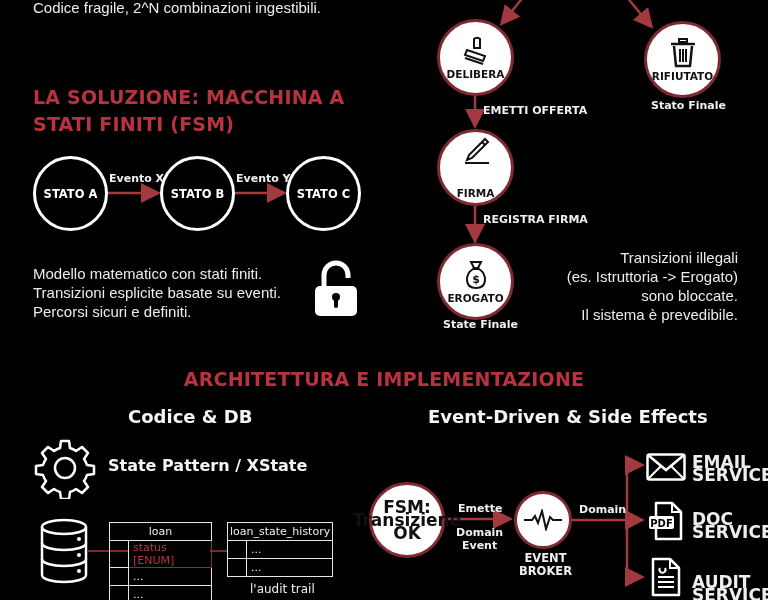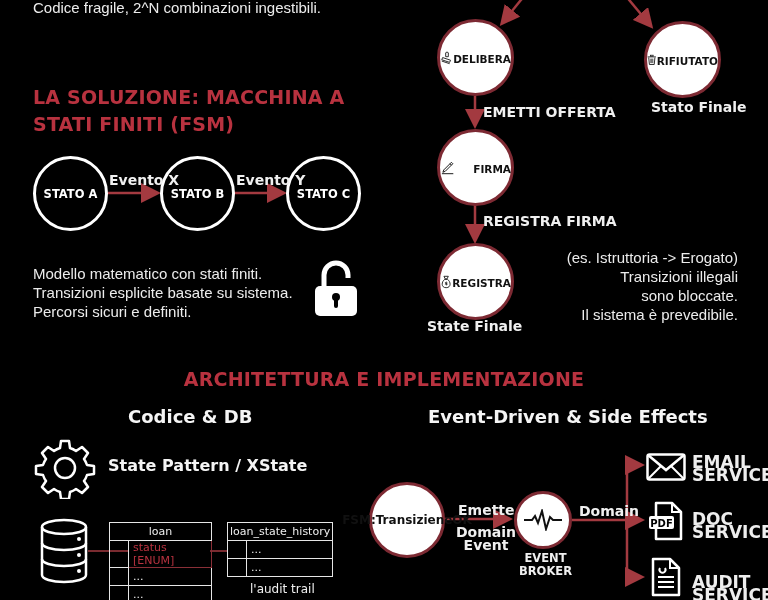--- a/index.html
+++ b/index.html
@@ -16,26 +16,26 @@
     font-family: "DejaVu Sans", sans-serif;
   }
   .circle-white-outline {
     position: absolute; border: 3px solid #fff; border-radius: 50%;
     box-sizing: border-box; display: flex; align-items: center; justify-content: center;
     font-weight: bold; font-size: 11.5px; color: #fff; text-align: center;
     font-family: "DejaVu Sans", sans-serif;
   }
   .circle-filled {
     position: absolute; background: #fff; border: 3px solid #7d2a33; border-radius: 50%;
-    box-sizing: border-box; display: flex; flex-direction: row; align-items: center;
+    box-sizing: border-box; display: flex; flex-direction: column; align-items: center;
     justify-content: center; color: #111; font-weight: bold;
     font-family: "DejaVu Sans", sans-serif; text-align: center;
   }
   .circle-filled .lbl { font-size: 10.5px; margin-top: 2px; }
-  .small-label { font-size: 14px; font-weight: bold; color: #f0f0f0; font-family: "DejaVu Sans", sans-serif; }
+  .small-label { font-size: 11px; font-weight: bold; color: #f0f0f0; font-family: "DejaVu Sans", sans-serif; }
   .subhead { font-size: 18px; font-weight: bold; color: #f5f5f5; font-family: "DejaVu Sans", sans-serif; }
   svg { position: absolute; left: 0; top: 0; }
   table.db { border-collapse: collapse; position: absolute; }
   table.db td { border: 1.5px solid #e6e6e6; font-size: 11px; color: #eee; height: 17px; padding: 0 4px; font-family: "DejaVu Sans", sans-serif; }
   .svc-label { font-size: 17px; font-weight: bold; line-height: 13px; color: #eee; font-family: "DejaVu Sans", sans-serif; }
 </style>
 </head>
 <body>
 
 <svg width="768" height="600">
@@ -82,21 +82,21 @@
   <span>STATO B</span>
 </div>
 <div class="circle-white-outline" style="left:286px; top:156px; width:75px; height:75px;">
   <span>STATO C</span>
 </div>
 <div class="abs small-label" style="left:109px; top:172px;">Evento X</div>
 <div class="abs small-label" style="left:236px; top:172px;">Evento Y</div>
 
 <div class="abs txt body-text" style="left:33px; top:264px;">
   <div>Modello matematico con stati finiti.</div>
-  <div>Transizioni esplicite basate su sistema.</div>
+  <div>Transizioni esplicite basate su eventi.</div>
   <div>Percorsi sicuri e definiti.</div>
 </div>
 
 <svg class="abs" style="left:313px; top:260px;" width="46" height="58" viewBox="0 0 46 58">
   <path d="M11 27 V15 a12 12 0 0 1 24 0 V18" fill="none" stroke="#fff" stroke-width="5"></path>
   <rect x="2" y="26" width="42" height="30" rx="5" fill="#fff"></rect>
   <circle cx="23" cy="37" r="4" fill="#000"></circle>
   <rect x="21" y="38" width="4" height="10" rx="2" fill="#000"></rect>
 </svg>
 
@@ -134,27 +134,27 @@
 </div>
 
 <div class="abs small-label" style="left:483px; top:213px;">REGISTRA FIRMA</div>
 
 <div class="circle-filled" style="left:437px; top:243px; width:77px; height:77px;">
   <svg style="position:relative;" width="28" height="30" viewBox="0 0 28 30">
     <path d="M9 2 h10 l-3 6 h-4 z" fill="none" stroke="#111" stroke-width="2"></path>
     <path d="M11 9 C3 14 2 28 14 28 C26 28 25 14 17 9 z" fill="none" stroke="#111" stroke-width="2"></path>
     <text x="14" y="23" font-size="11" font-weight="bold" text-anchor="middle" fill="#111" font-family="DejaVu Sans, sans-serif">$</text>
   </svg>
-  <span class="lbl">REGISTRA</span>
-</div>
-<div class="abs small-label" style="left:427px; top:318px;">State Finale</div>
+  <span class="lbl">EROGATO</span>
+</div>
+<div class="abs small-label" style="left:443px; top:318px;">State Finale</div>
 
 <div class="abs txt body-text" style="right:30px; top:248px; text-align:right;">
+  <div>Transizioni illegali</div>
   <div>(es. Istruttoria -&gt; Erogato)</div>
-  <div>Transizioni illegali</div>
   <div>sono bloccate.</div>
   <div>Il sistema è prevedibile.</div>
 </div>
 
 <div class="abs heading-red" style="left:0; width:768px; text-align:center; top:368px;">ARCHITETTURA E IMPLEMENTAZIONE</div>
 <div class="abs subhead" style="left:128px; top:406px;">Codice &amp; DB</div>
 <div class="abs subhead" style="left:428px; top:406px;">Event-Driven &amp; Side Effects</div>
 
 <svg class="abs" style="left:34px; top:437px;" width="62" height="62" viewBox="0 0 62 62">
   <path d="M27 4 h8 l1 7 a21 21 0 0 1 6 3 l6-4 6 6-4 6 a21 21 0 0 1 3 6 l7 1 v8 l-7 1 a21 21 0 0 1-3 6 l4 6-6 6-6-4 a21 21 0 0 1-6 3 l-1 7 h-8 l-1-7 a21 21 0 0 1-6-3 l-6 4-6-6 4-6 a21 21 0 0 1-3-6 l-7-1 v-8 l7-1 a21 21 0 0 1 3-6 l-4-6 6-6 6 4 a21 21 0 0 1 6-3 z" fill="none" stroke="#fff" stroke-width="2.5" stroke-linejoin="round"></path>
@@ -202,21 +202,21 @@
         <td>...</td>
       </tr>
   <tr>
         <td></td>
         <td>...</td>
       </tr>
 </tbody>
   </table>
 <div class="abs small-label" style="left:250px; top:582px; font-size:12px; font-weight:normal;">l'audit trail</div>
 
-<div class="circle-filled" style="left:369px; top:482px; width:76px; height:76px; font-size:12px; line-height:13px;">
+<div class="circle-filled" style="left:369px; top:482px; width:76px; height:76px; font-size:17px; line-height:13px;">
   <span>FSM:</span>
   <span>Transiziene</span>
   <span>OK</span>
 </div>
 <div class="abs small-label" style="left:458px; top:502px;">Emette</div>
 <div class="abs small-label" style="left:456px; top:526px; text-align:center; line-height:13px;">
   <div>Domain</div>
   <div>Event</div>
 </div>
 

